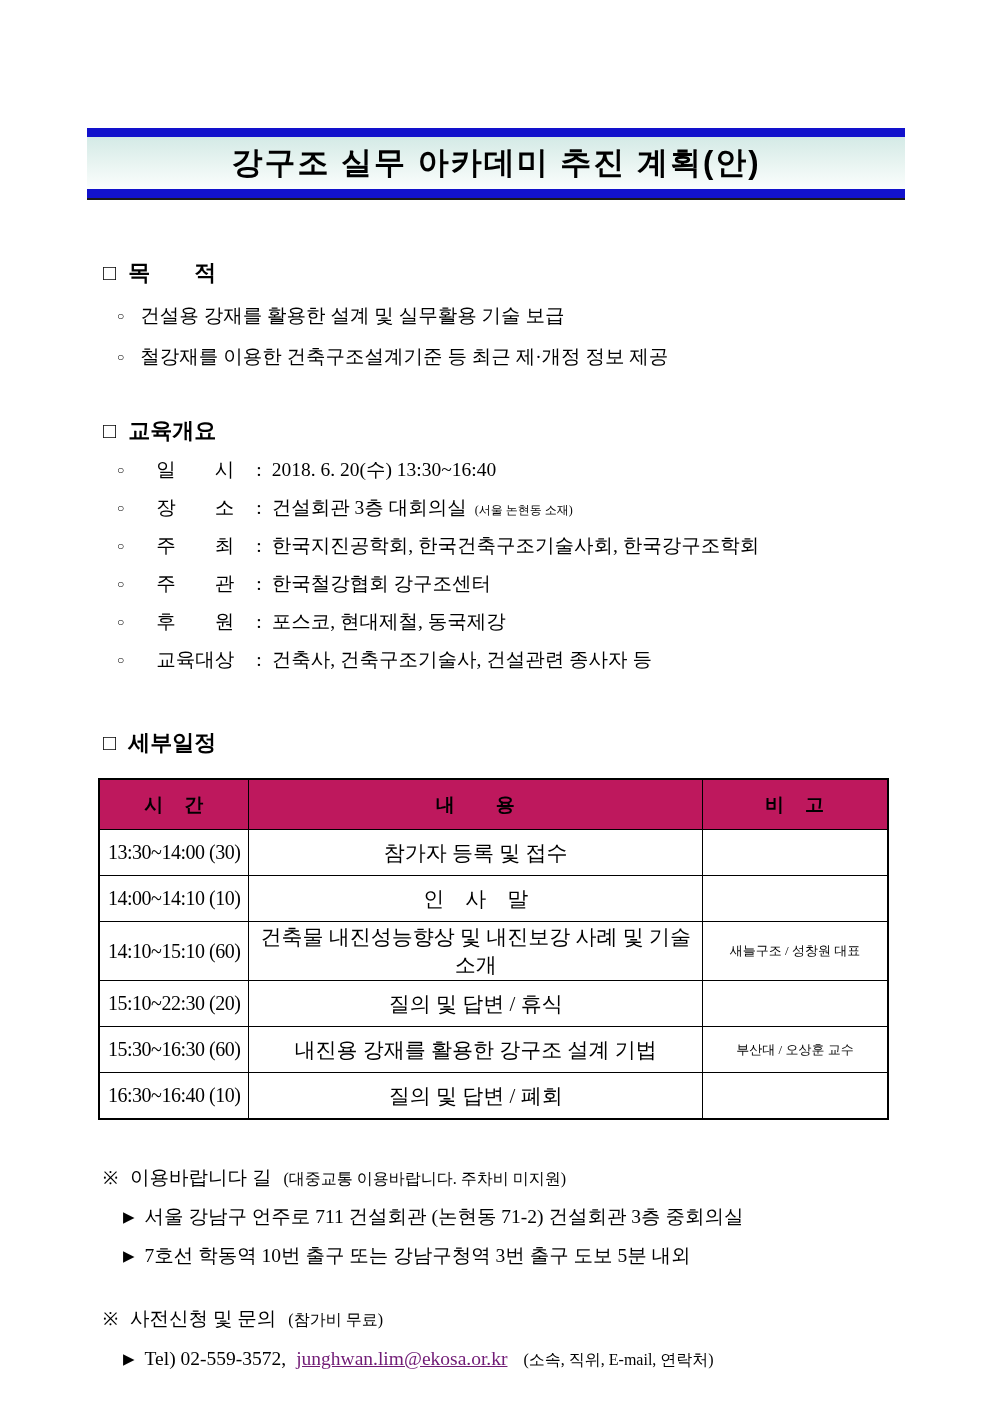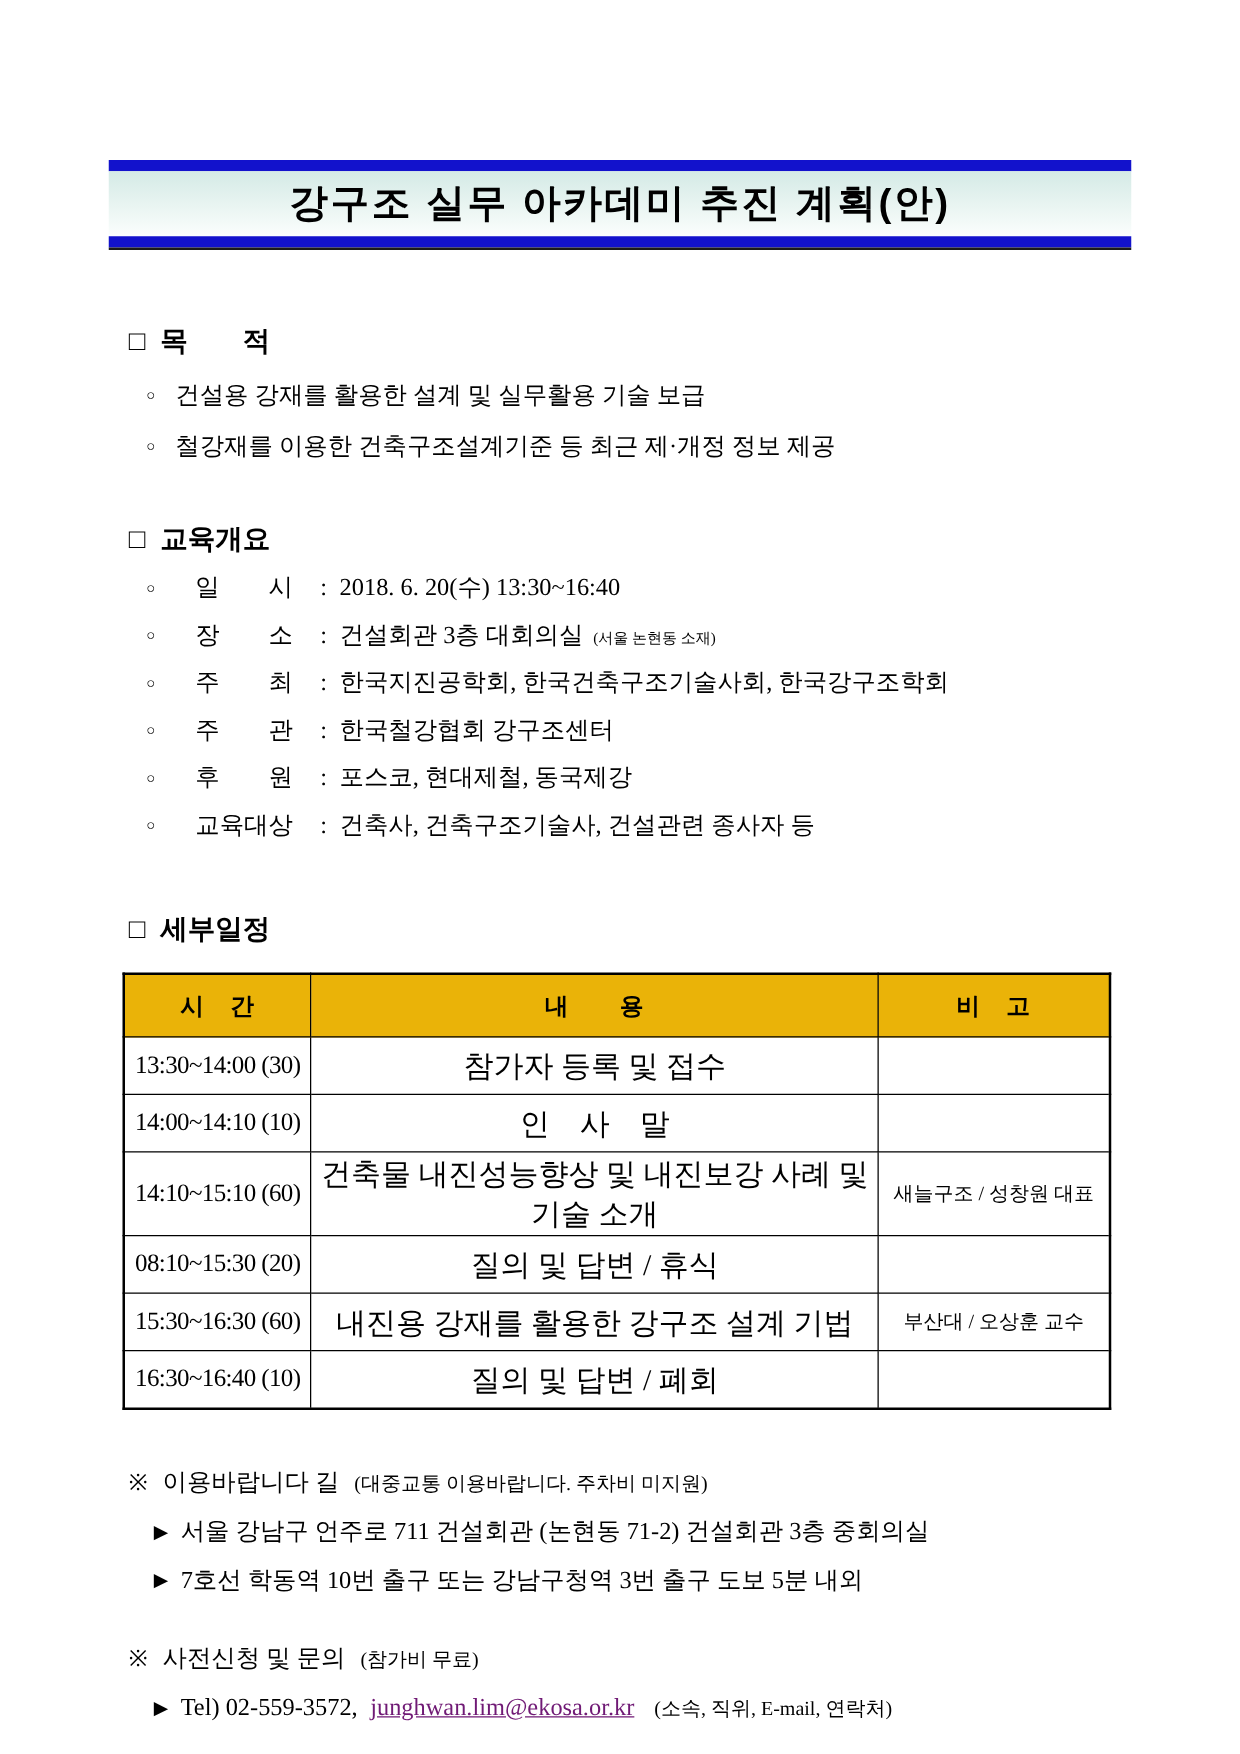--- a/index.html
+++ b/index.html
@@ -49,30 +49,30 @@
 
   
   .section-schedule { margin-top:44px; margin-left:16px; }
   .schedule-table {
     margin-top:20px; margin-left:-5px;
     border-collapse:collapse; width:791px; table-layout:fixed;
     border:2px solid #000;
   }
   .schedule-table th, .schedule-table td { border:1px solid #000; text-align:center; }
   .schedule-table th {
-    background:#eab308; height:47px; font-size:19px; font-weight:bold;
+    background:#be185d; height:47px; font-size:19px; font-weight:bold;
     letter-spacing:1px; white-space:pre;margin-left:36px;
   }
   .schedule-table td { height:43px; }
   .col-time  { width:19%; }
   .col-body  { width:57.5%; }
   .col-note  { width:23.5%; }
   .time-cell   { font-size:20px; letter-spacing:-0.5px; white-space:nowrap; }
-  .content-cell{ font-size:24px; white-space:pre-wrap; }
-  .remark-cell { font-size:16px; white-space:nowrap; }
+  .content-cell{ font-size:21px; white-space:pre-wrap; }
+  .remark-cell { font-size:13px; white-space:nowrap; }
 
   
   .note-block { margin-left:16px; font-size:19.5px; }
   .directions-block { margin-top:44px; }
   .contact-block { margin-top:36px; }
   .note-title-line { display:flex; align-items:baseline; gap:12px; }
   .ref-marker { font-size:18px; }
   .note-title { font-size:19.5px; }
   .note-sub { font-size:16px; }
   .note-item { display:flex; align-items:baseline; gap:10px; margin-top:12px;
@@ -192,21 +192,21 @@
           <td class="time-cell">14:00~14:10 (10)</td>
           <td class="content-cell">인　사　말</td>
           <td class="remark-cell"></td>
         </tr>
         <tr>
           <td class="time-cell">14:10~15:10 (60)</td>
           <td class="content-cell">건축물 내진성능향상 및 내진보강 사례 및 기술 소개</td>
           <td class="remark-cell">새늘구조 / 성창원 대표</td>
         </tr>
         <tr>
-          <td class="time-cell">08:10~15:30 (20)</td>
+          <td class="time-cell">15:10~22:30 (20)</td>
           <td class="content-cell">질의 및 답변 / 휴식</td>
           <td class="remark-cell"></td>
         </tr>
         <tr>
           <td class="time-cell">15:30~16:30 (60)</td>
           <td class="content-cell">내진용 강재를 활용한 강구조 설계 기법</td>
           <td class="remark-cell">부산대 / 오상훈 교수</td>
         </tr>
         <tr>
           <td class="time-cell">16:30~16:40 (10)</td>

